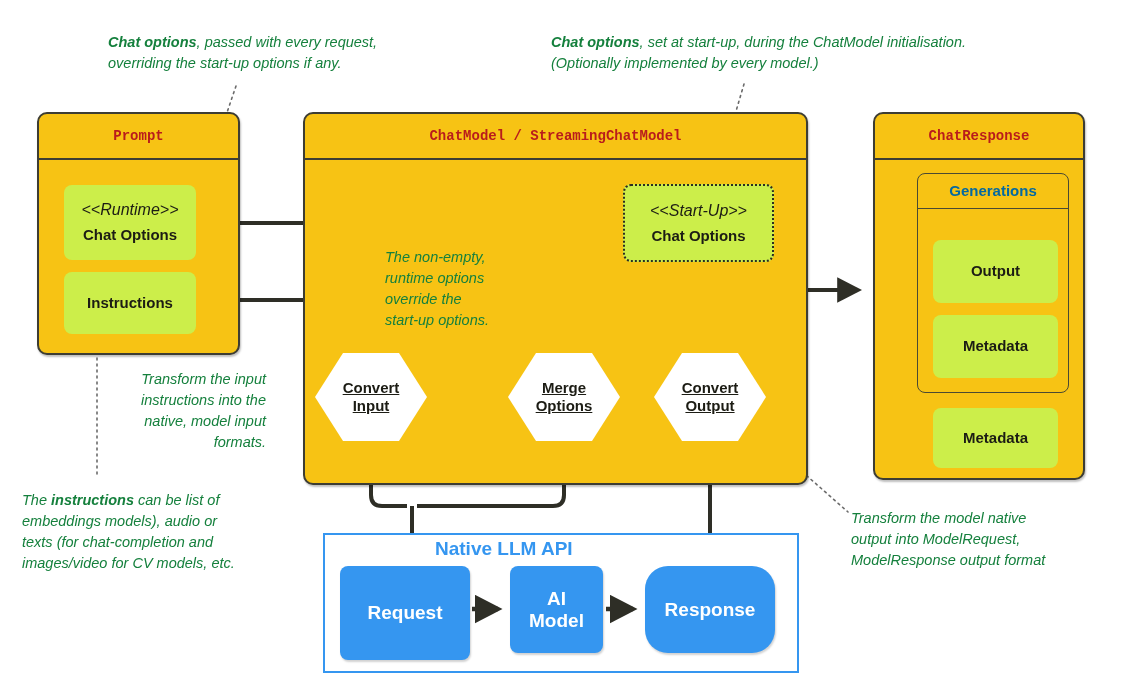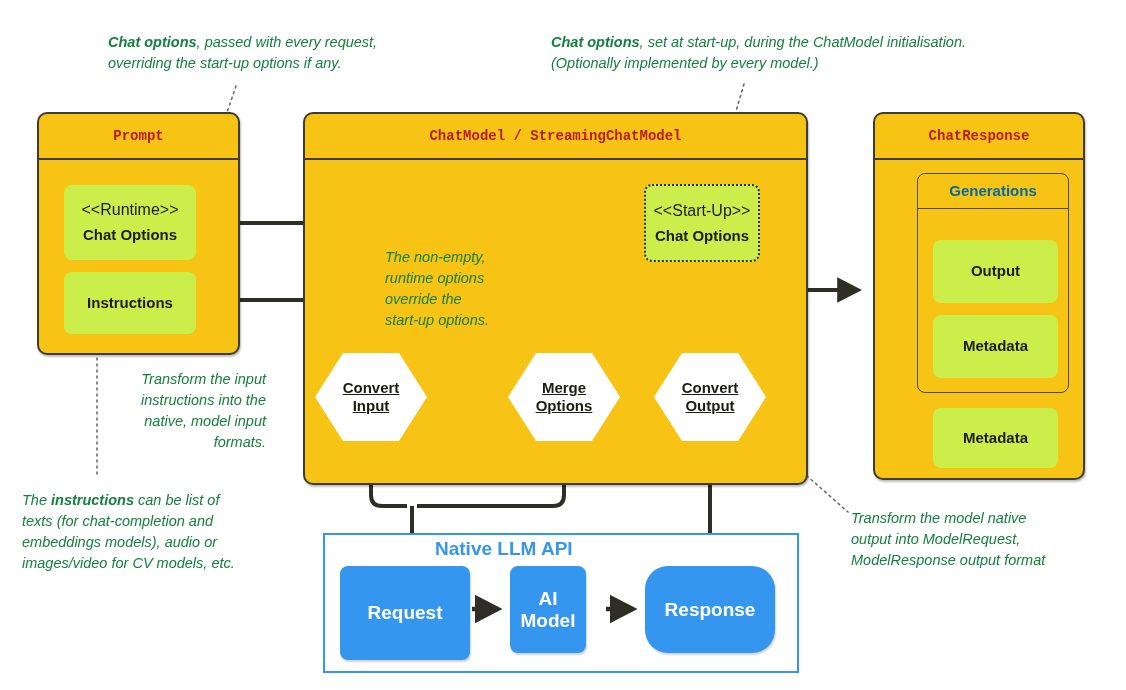--- a/index.html
+++ b/index.html
@@ -15,21 +15,21 @@
        box-shadow:1px 2px 2px rgba(0,0,0,.25);}
   .uml > .hdr{height:44px;line-height:44px;text-align:center;
        font-weight:bold;font-size:14px;color:#b91c1c;
        border-bottom:2px solid #3d3d33;font-family:Liberation Mono, monospace;}
 
   
   .lime{position:absolute;background:#ccee4a;border-radius:8px;
         box-sizing:border-box;display:flex;flex-direction:column;
         align-items:center;justify-content:center;color:#1c1c14;
         font-weight:bold;font-size:15px;text-align:center;line-height:1.25;}
-  .lime .stereo{font-weight:normal;font-size:16px;
+  .lime .stereo{font-weight:normal;font-style:italic;font-size:16px;
         margin-bottom:6px;}
   .lime.dashed{border:2px dotted #2c2c22;background:#ccee4a;}
 
   
   .subframe{position:absolute;background:#f7c314;border:1.6px solid #4a4a33;
         border-radius:8px;box-sizing:border-box;}
   .subframe > .hdr{height:34px;line-height:34px;text-align:center;
         font-weight:bold;font-size:15px;color:#0369a1;
         border-bottom:1.6px solid #4a4a33;}
 
@@ -104,21 +104,21 @@
     <span class="stereo">&lt;&lt;Runtime&gt;&gt;</span>
     <span>Chat Options</span>
   </div>
   <div class="lime" style="left:64px;top:272px;width:132px;height:62px;">
     <span>Instructions</span>
   </div>
 
   <div class="uml" style="left:303px;top:112px;width:505px;height:373px;">
     <div class="hdr">ChatModel / StreamingChatModel</div>
   </div>
-  <div class="lime dashed" style="left:644px;top:184px;width:116px;height:78px;text-align:center;">
+  <div class="lime dashed" style="left:623px;top:184px;width:151px;height:78px;text-align:center;">
     <span class="stereo">&lt;&lt;Start-Up&gt;&gt;</span>
     <span>Chat Options</span>
   </div>
 
   <div class="note" style="left:385px;top:247px;width:150px;">
     <div>The non-empty,</div>
     <div>runtime options</div>
     <div>override the</div>
     <div>start-up options.</div>
   </div>
@@ -159,21 +159,21 @@
   </div>
   <div class="lime" style="left:933px;top:408px;width:125px;height:60px;">
     <span>Metadata</span>
   </div>
 
   <div class="apiframe" style="left:323px;top:533px;width:476px;height:140px;"></div>
   <div class="apititle" style="left:435px;top:538px;width:250px;">Native LLM API</div>
   <div class="blue" style="left:340px;top:566px;width:130px;height:94px;">
     <span>Request</span>
   </div>
-  <div class="blue" style="left:510px;top:566px;width:76px;height:87px;flex-direction:column;">
+  <div class="blue" style="left:510px;top:566px;width:93px;height:87px;flex-direction:column;">
     <span>AI</span>
     <span>Model</span>
   </div>
   <div class="blue" style="left:645px;top:566px;width:130px;height:87px;border-radius:23px;">
     <span>Response</span>
   </div>
 
   <svg class="edges" viewBox="0 0 1126 690">
     <g fill="none" stroke="#2e2e26" stroke-width="4.5">
       <path d="M472,609 L498,609" marker-end="url(#ah)"></path>
@@ -193,22 +193,22 @@
 
   <div class="note right" style="left:106px;top:369px;width:160px;">
     <div>Transform the input</div>
     <div>instructions into the</div>
     <div>native, model input</div>
     <div>formats.</div>
   </div>
 
   <div class="note" style="left:22px;top:490px;width:280px;">
     <div><span>The </span><b>instructions</b><span> can be list of</span></div>
+    <div>embeddings models), audio or</div>
     <div>texts (for chat-completion and</div>
-    <div>embeddings models), audio or</div>
     <div>images/video for CV models, etc.</div>
   </div>
 
   <div class="note" style="left:851px;top:508px;width:268px;font-style:italic;">
     <div>Transform the model native</div>
     <div>output into ModelRequest,</div>
     <div>ModelResponse output format</div>
   </div>
 
 </div>

